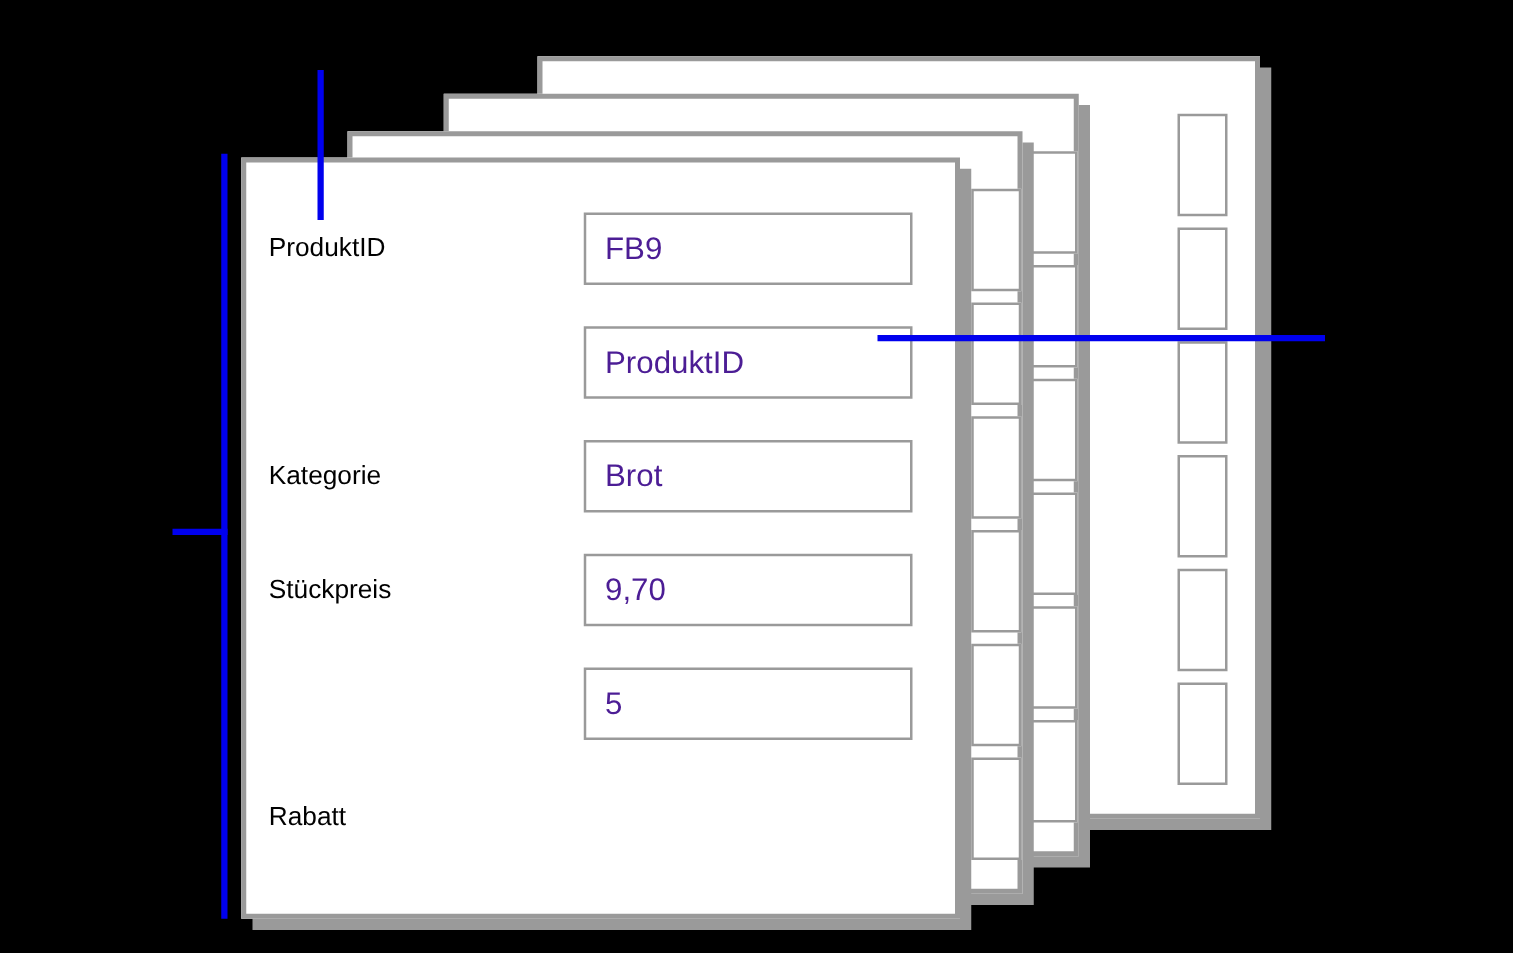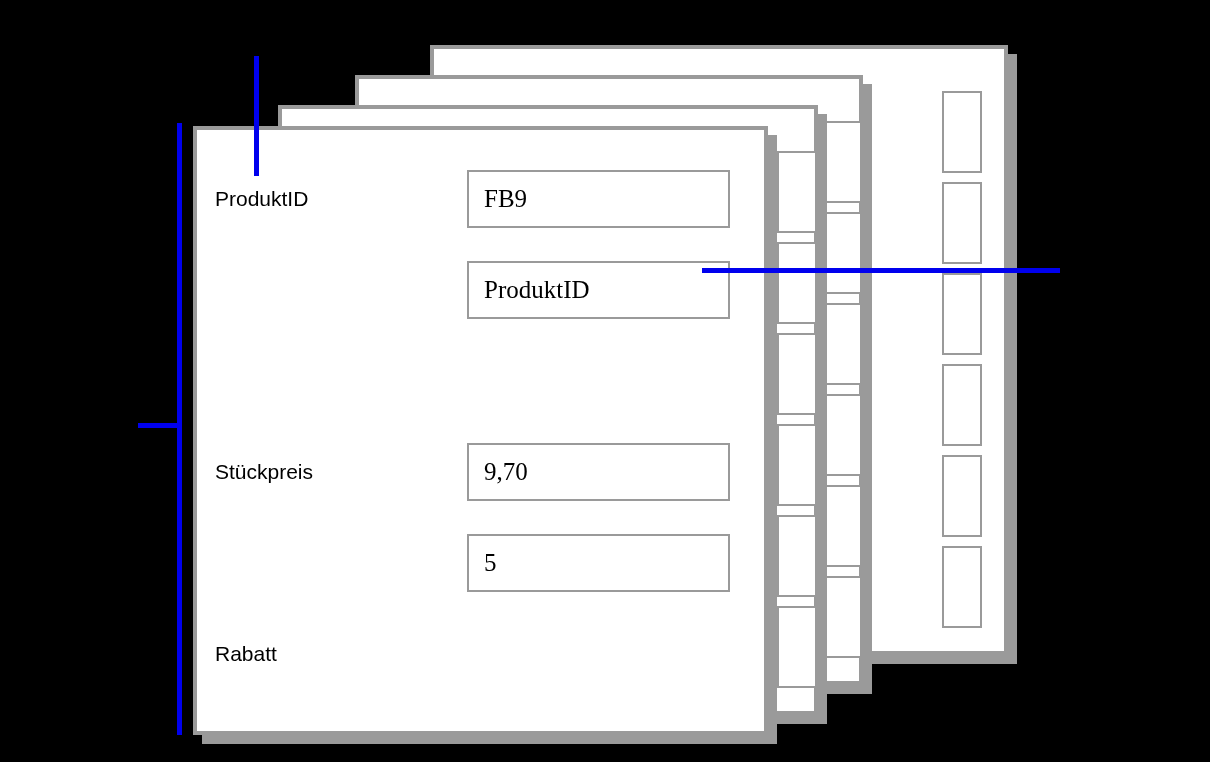--- a/index.html
+++ b/index.html
@@ -63,23 +63,22 @@
     background: #ffffff;
     box-sizing: border-box;
   }
   .field-value {
     position: absolute;
     left: 15px;
     top: 0;
     height: 54px;
     line-height: 54px;
     font-size: 25px;
-    color: #000000;
+    color: #4c1d95;
     white-space: nowrap;
-    font-family: Liberation Serif, serif;
   }
 
   
   .ann {
     position: absolute;
     background: #0000ee;
   }
   .ann-v { width: 5px; }
   .ann-h { height: 5px; }
 </style>
@@ -123,20 +122,26 @@
         <span class="field-value">FB9</span>
       </div>
     </div>
 
     <div class="field-row" style="top:131px;">
       <div class="field-box">
         <span class="field-value">ProduktID</span>
       </div>
     </div>
 
+    <div class="field-row" style="top:222px;">
+      <span class="field-label">Kategorie</span>
+      <div class="field-box">
+        <span class="field-value">Brot</span>
+      </div>
+    </div>
 
     <div class="field-row" style="top:313px;text-align:right;">
       <span class="field-label">Stückpreis</span>
       <div class="field-box">
         <span class="field-value">9,70</span>
       </div>
     </div>
 
     <div class="field-row" style="top:404px;">
       <div class="field-box">

